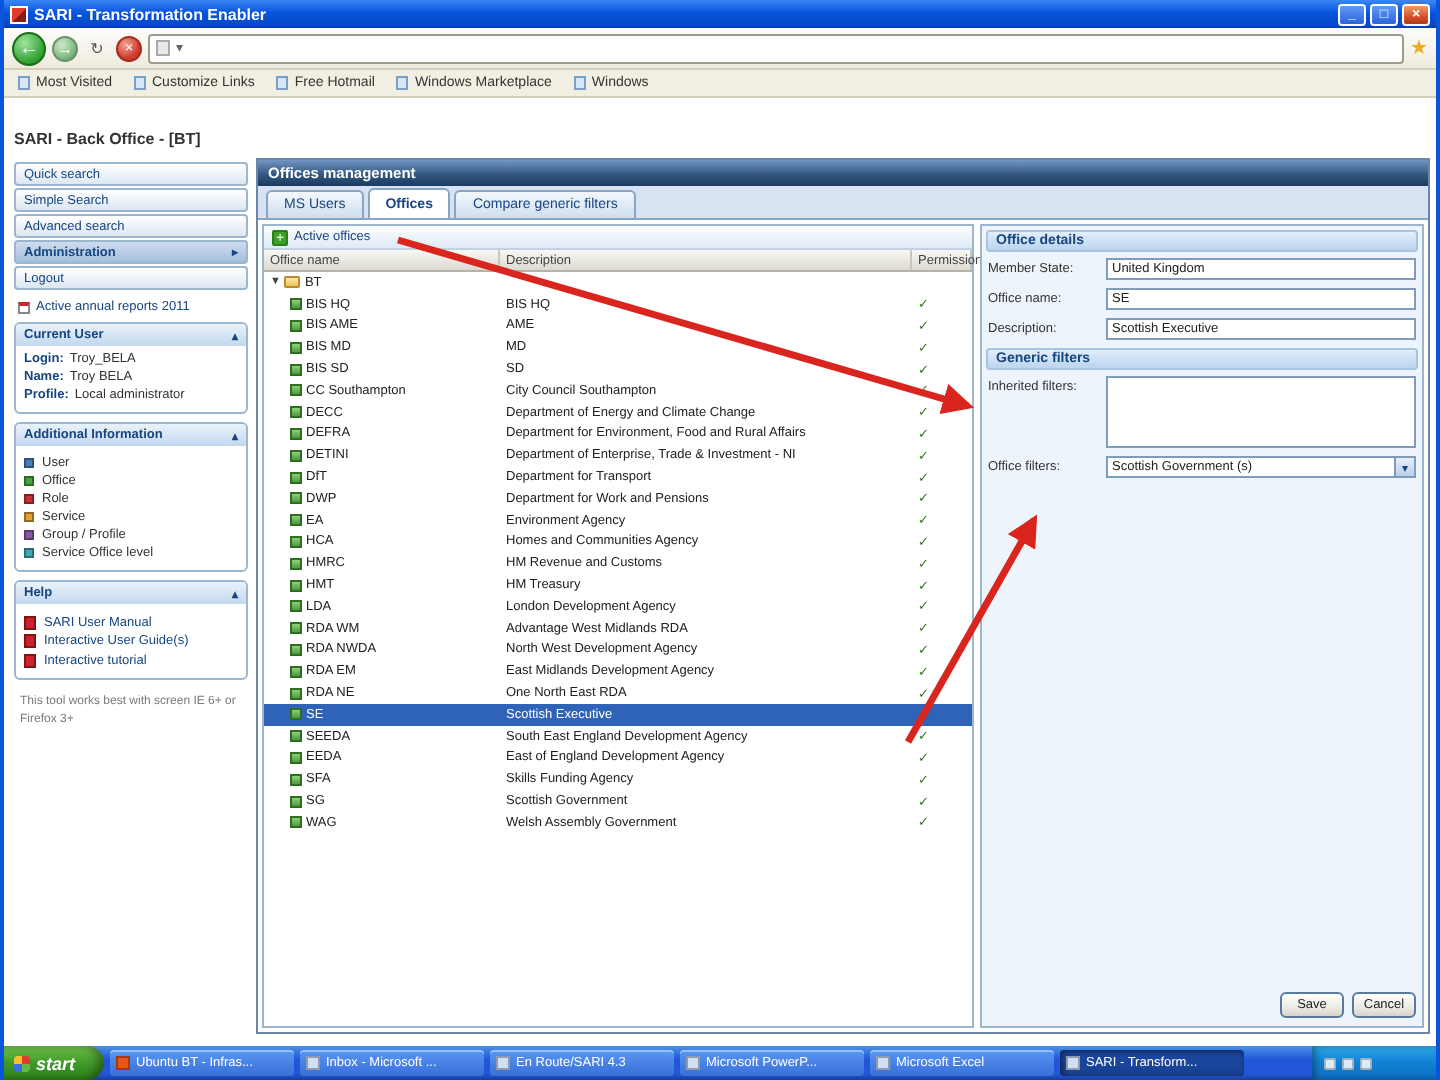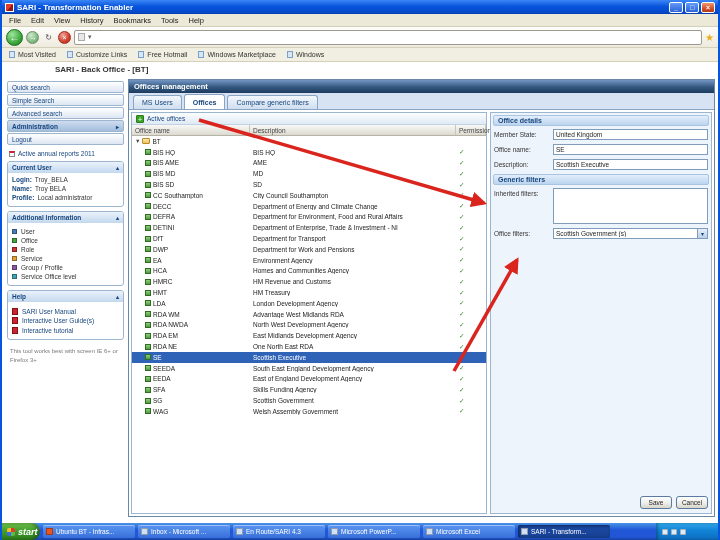--- a/index.html
+++ b/index.html
@@ -38,21 +38,21 @@
   .mag::after { content:""; position:absolute; width:3px; height:1.3px; background:#777; transform:rotate(45deg); left:4px; top:5px; }
   .search-text { flex:1; }
 
   .bookmarksbar { height:14px; background:#f1efe2; border-bottom:1px solid #d4cfb8;
                   display:flex; align-items:center; gap:11px; padding:0 7px; font-size:7px; color:#333; }
   .bm-item { display:flex; align-items:center; gap:3px; }
   .bm-ico { width:6px; height:7px; background:#d9e6f5; border:1px solid #7ba0c8; }
 
   
   .page { position:absolute; top:62px; left:2px; right:2px; bottom:17px; background:#fff; display:flex; flex-direction:column; overflow:hidden; }
-  .page-title { height:16px; font-size:8px; font-weight:bold; color:#333; padding:3px 3px 0;margin-left:48px; }
+  .page-title { height:16px; font-size:8px; font-weight:bold; color:#333; padding:3px 3px 0; }
   .app { flex:1; display:flex; padding:1px 1px 6px; }
 
   
   .sidebar { width:121px; flex:none; display:flex; flex-direction:column; font-size:6.5px; color:#333; padding:1px; }
   .nav-btn { height:12px; margin:1px 1px; border:1px solid #9db6d0; border-radius:2px;
              background:linear-gradient(#ffffff,#dce6f2); color:#17457e; display:flex; align-items:center; padding:0 4px; }
   .nav-btn.selected { background:linear-gradient(#cfdcee,#a3bedd); font-weight:bold; }
   .nav-btn .sub { margin-left:auto; font-size:6px; color:#17457e; }
   .reports-link { margin:4px 3px 2px; color:#17457e; display:flex; gap:3px; align-items:center; }
   .cal-ico { width:6px; height:6px; background:#fff; border:1px solid #888; border-top:2px solid #c23; flex:none; }
@@ -118,21 +118,21 @@
   .dp-footer { flex:none; display:flex; justify-content:flex-end; gap:4px; padding:2px 1px; }
   .btn { min-width:32px; height:13px; font-size:6.5px; font-family:"Liberation Sans",sans-serif; color:#222;
          border:1px solid #5a7aa0; border-radius:3px; background:linear-gradient(#ffffff,#ecebe5 60%,#d8d4c8); }
 
   
   .arrows { position:absolute; left:0; top:0; width:720px; height:540px; pointer-events:none; z-index:40; }
 
   
   .taskbar { position:absolute; left:-2px; right:-2px; bottom:0; height:17px; display:flex; align-items:stretch;
              background:linear-gradient(#4993e6,#2157d7 40%,#2157d7 82%,#16409e); z-index:50; }
-  .start-btn { width:40px; flex:none; border-radius:0 9px 9px 0; padding-left:7px; display:flex; align-items:center; gap:3px;
+  .start-btn { width:52px; flex:none; border-radius:0 9px 9px 0; padding-left:7px; display:flex; align-items:center; gap:3px;
                background:linear-gradient(#6fc24c,#3f9a29 50%,#2d7e1a); box-shadow:inset -3px 0 4px rgba(0,0,0,.35);
                color:#fff; font-weight:bold; font-style:italic; font-size:9px; }
   .winflag { width:8px; height:8px; flex:none; background:
       linear-gradient(45deg, transparent 0, transparent 0),
       conic-gradient(#e23b2e 0 25%, #63b946 0 50%, #3b6ce2 0 75%, #f0c22e 0); border-radius:2px; }
   .taskbtns { display:flex; flex:1; min-width:0; padding:2px 0; }
   .task-btn { flex:1; max-width:92px; margin-left:3px; border-radius:2px; padding:0 3px; display:flex; align-items:center; gap:3px;
               background:linear-gradient(#5a96f2,#386fd9); box-shadow:inset 0 1px 0 rgba(255,255,255,.4);
               color:#fff; font-size:6.5px; white-space:nowrap; overflow:hidden; }
   .task-btn.active { background:linear-gradient(#1c4aa8,#16408f); box-shadow:inset 1px 1px 3px rgba(0,0,0,.5); }
@@ -151,29 +151,20 @@
   <div class="titlebar">
     <span class="app-ico"></span>
     <span>SARI - Transformation Enabler</span>
     <div class="win-btns">
       <div class="win-btn">_</div>
       <div class="win-btn">□</div>
       <div class="win-btn close">×</div>
     </div>
   </div>
 
-  <div class="menubar" id="menubar">
-      <span class="menu-item">File</span>
-      <span class="menu-item">Edit</span>
-      <span class="menu-item">View</span>
-      <span class="menu-item">History</span>
-      <span class="menu-item">Bookmarks</span>
-      <span class="menu-item">Tools</span>
-      <span class="menu-item">Help</span>
-    </div>
 
   <div class="navbar">
     <div class="circle-btn back">←</div>
     <div class="circle-btn fwd">→</div>
     <div class="navsm">↻</div>
     <div class="navsm stop">×</div>
     <div class="addr">
       <span class="favicon"></span>
       <span class="dd-ico">▾</span>
     </div>

